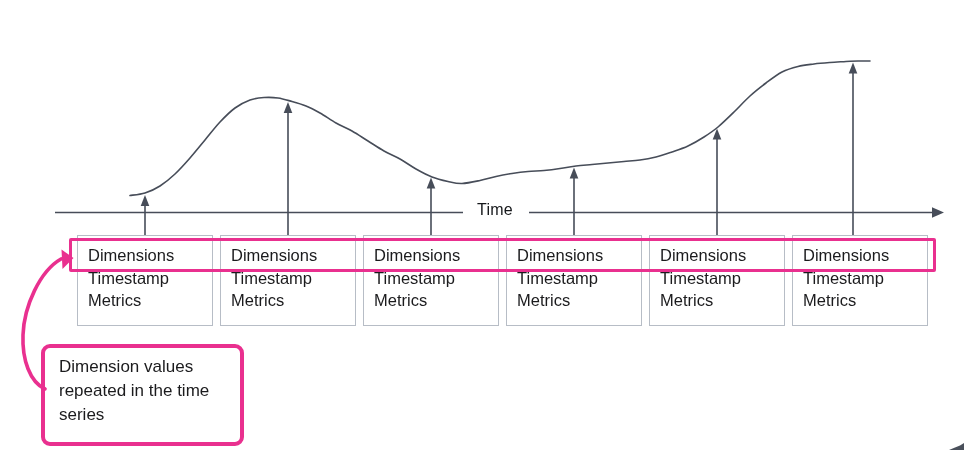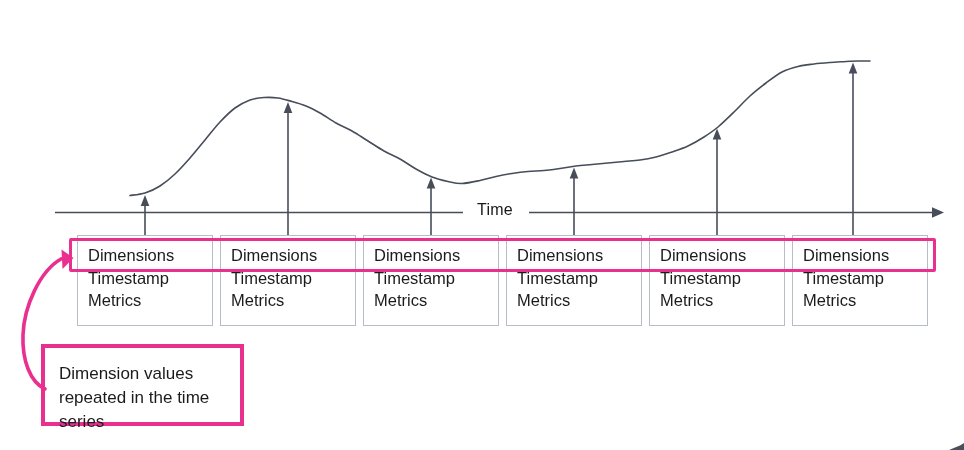--- a/index.html
+++ b/index.html
@@ -26,23 +26,23 @@
     padding:8px 0 0 10px;
   }
   .rec-line{
     font-size:16.5px;line-height:22.5px;color:var(--text);white-space:nowrap;
   }
   .dims-outline{
     position:absolute;left:69px;top:238px;width:867px;height:34px;box-sizing:border-box;
     border:3.5px solid var(--pink);border-radius:2px;background:transparent;z-index:3;
   }
   .callout{
-    position:absolute;left:41px;top:344px;width:203px;height:82px;box-sizing:border-box;
-    background:#fff;border:4px solid var(--pink);border-radius:0;
-    padding:14px 14px 0 14px;z-index:2;
+    position:absolute;left:41px;top:344px;width:203px;height:102px;box-sizing:border-box;
+    background:#fff;border:4px solid var(--pink);border-radius:9px;
+    padding:7px 14px 0 14px;z-index:2;
   }
   .callout-text{
     display:block;font-size:17px;line-height:24px;color:var(--text);width:152px;
   }
   #annot-svg{width:120px;height:200px;left:0;top:235px;z-index:4;}
   #corner-svg{width:16px;height:9px;left:948px;top:441px;}
 </style>
 </head>
 <body>
 

